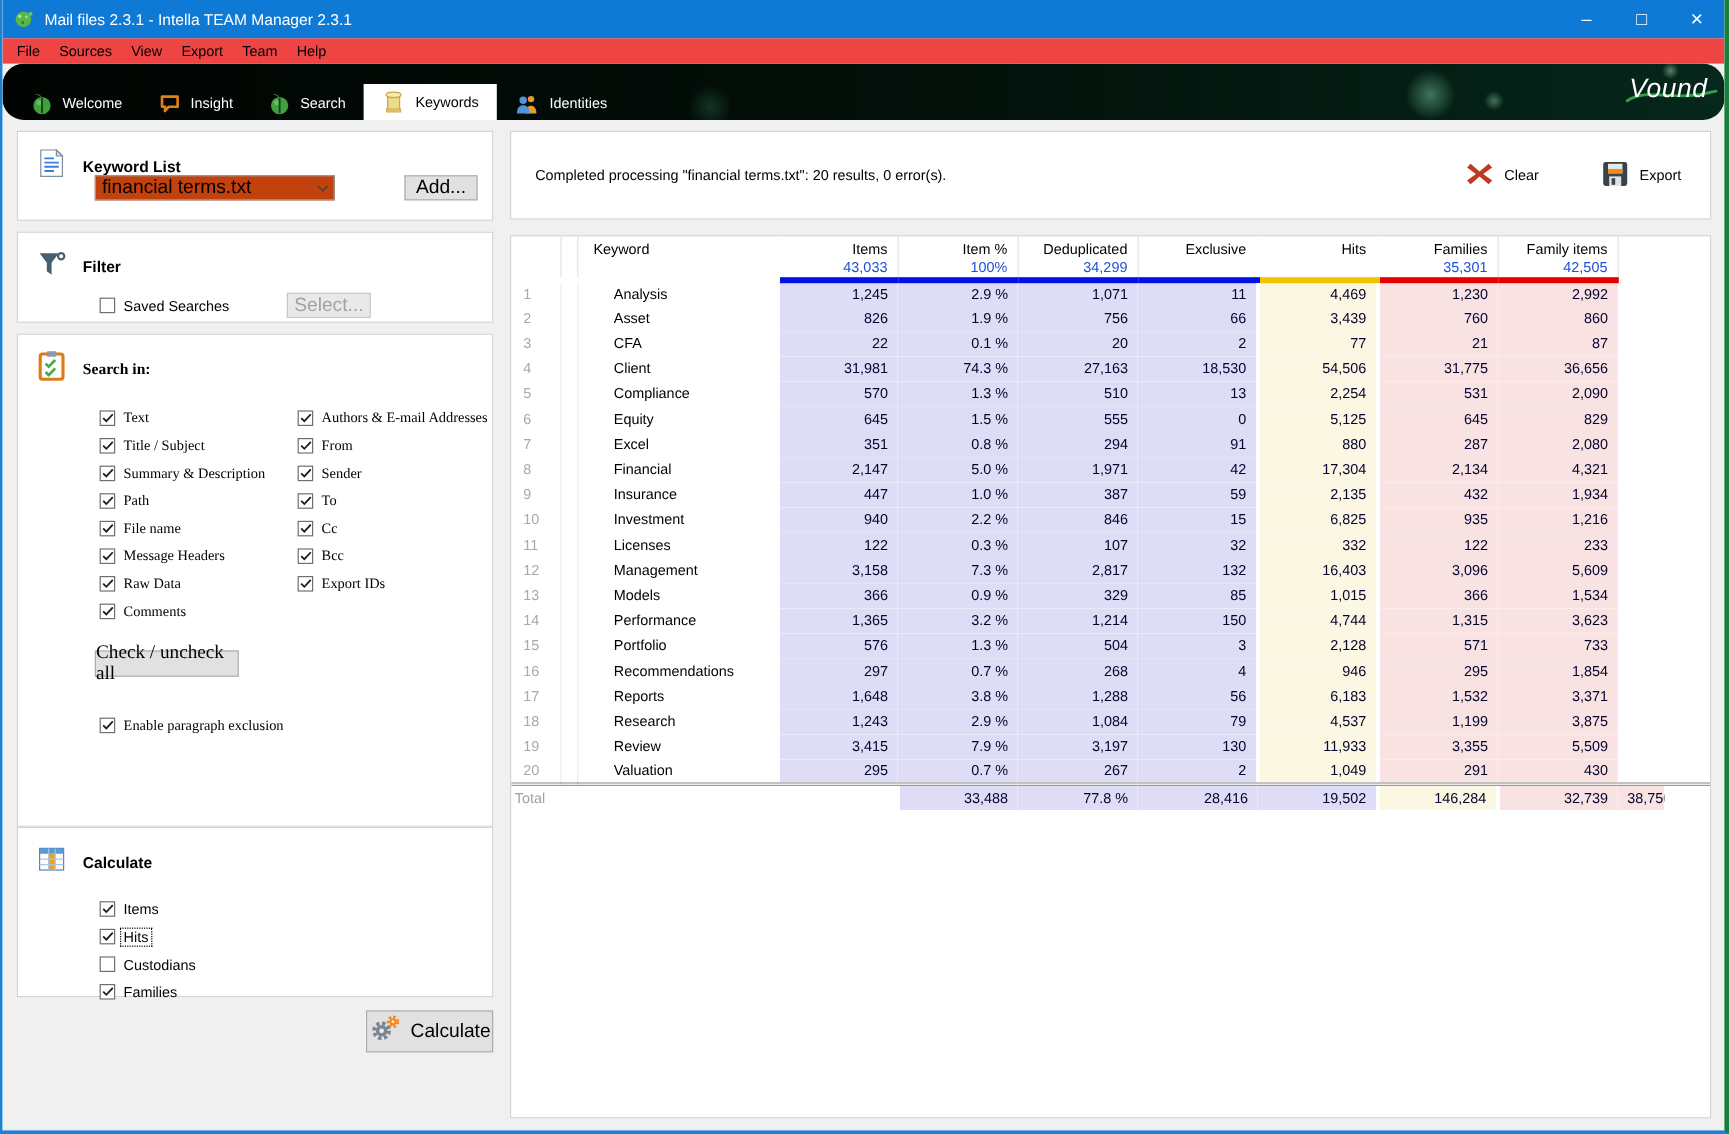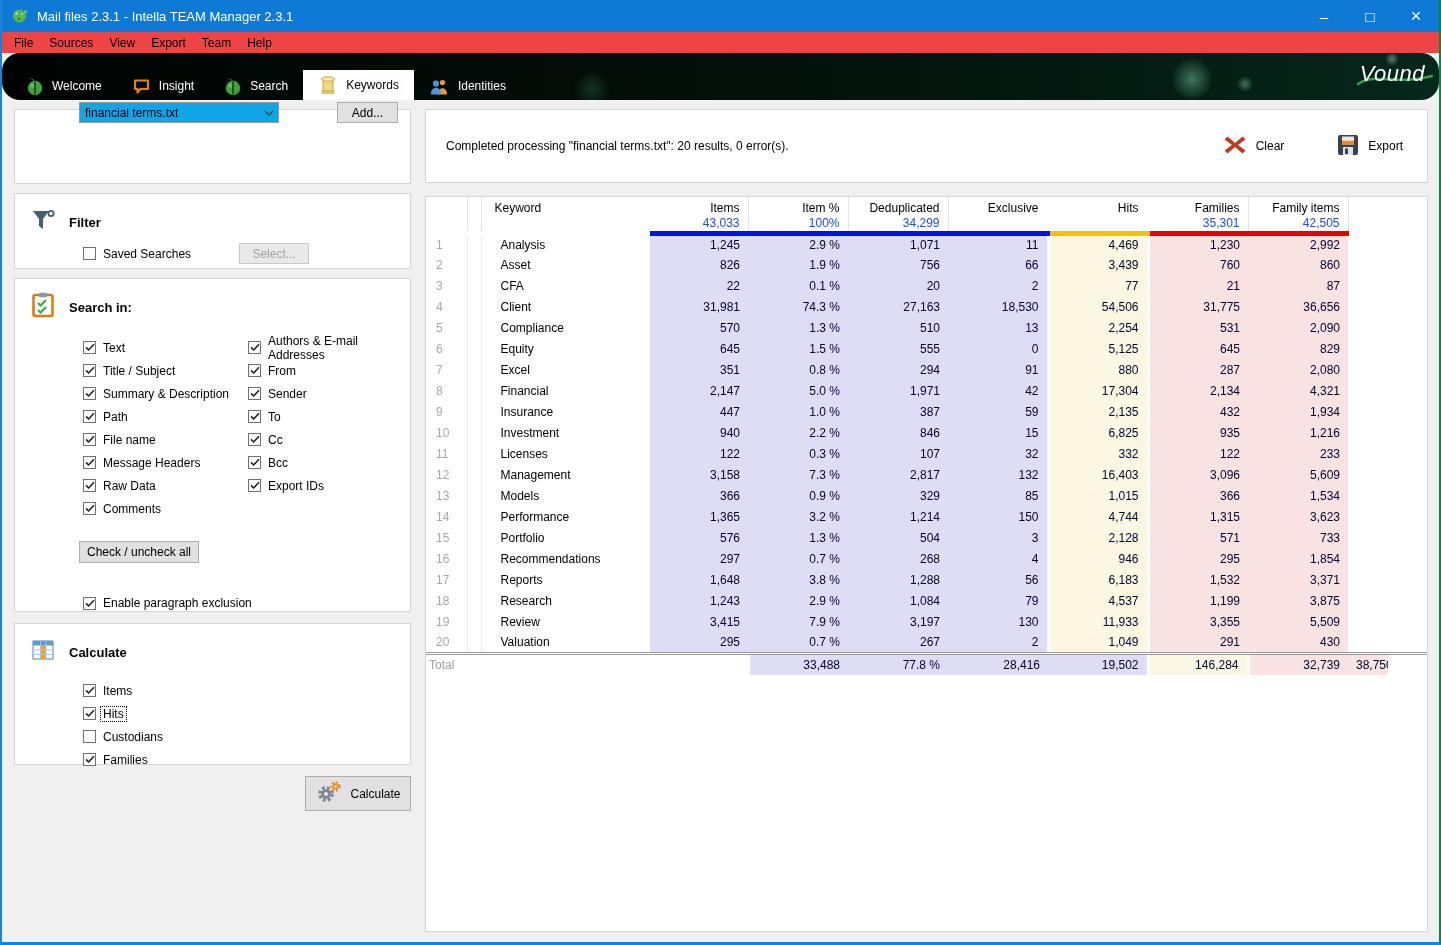--- a/index.html
+++ b/index.html
@@ -1,21 +1,21 @@
 <!DOCTYPE html>
 <html><head>
 <meta charset="utf-8">
 <style>
   html,body{margin:0;padding:0;background:#444;}
   *{box-sizing:border-box;}
   .win{
     width:1441px;height:945px;position:relative;
     font-family:"Liberation Sans","DejaVu Sans",sans-serif;
     background:#f0f0f0;
-    border-left:2px solid #1883d7;border-right:2px solid #15803d;border-bottom:3px solid #1883d7;
+    border-left:2px solid #1883d7;border-right:4px solid #15803d;border-bottom:3px solid #1883d7;
     overflow:hidden;
   }
   
   .titlebar{height:32px;background:#0f7ad5;display:flex;align-items:center;color:#fff;}
   .titlebar .appicon{margin:0 8px 0 9px;display:flex;}
   .titlebar .title{font-size:13px;flex:1;}
   .wbtns{display:flex;height:32px;}
   .wbtn{width:46px;height:32px;display:flex;align-items:center;justify-content:center;font-size:15px;color:#fff;}
   .wbtn.close{font-size:18px;}
   
@@ -41,32 +41,32 @@
   .brand span{position:relative;}
   
   .content{display:flex;padding:9px 11px 13px 12px;gap:14px;height:845px;}
   .leftcol{width:397px;display:flex;flex-direction:column;}
   .panel{background:#fff;border:1px solid #d4d4d4;}
   .sect-head{display:flex;align-items:center;gap:13px;padding:13px 0 0 15px;}
   .sect-title{font-size:13px;font-weight:bold;color:#000;}
   
   .p-keyword{height:75px;margin-bottom:9px;}
   .kw-row{display:flex;align-items:center;margin:-8px 0 0 64px;}
-  .combo{width:200px;height:21px;border:1px solid #999;background:#0ea5e9;display:flex;align-items:center;font-size:12px;}
+  .combo{width:200px;height:21px;border:1px solid #999;background:#c2410c;display:flex;align-items:center;font-size:16px;}
   .combo .val{flex:1;padding-left:5px;}
   .combo .chev{width:18px;display:flex;justify-content:center;align-items:center;}
-  .btn{height:21px;background:#e1e1e1;border:1px solid #adadad;font-size:12px;display:flex;align-items:center;justify-content:center;color:#000;}
+  .btn{height:21px;background:#e1e1e1;border:1px solid #adadad;font-size:16px;display:flex;align-items:center;justify-content:center;color:#000;}
   .btn.disabled{background:#e9e9e9;border-color:#c8c8c8;color:#a2a2a2;}
   .add-btn{width:61px;margin-left:58px;}
   
   .p-filter{height:76px;margin-bottom:9px;}
   .filter-row{display:flex;align-items:center;margin:6px 0 0 68px;}
   .select-btn{width:70px;margin-left:46px;}
   
-  .p-search{height:334px;margin-bottom:11px;}
+  .p-search{height:411px;margin-bottom:0;font-family:Liberation Serif, serif;}
   .cb-grid{display:grid;grid-template-columns:165px 1fr;grid-auto-rows:23px;margin:14px 0 0 68px;grid-auto-flow:column;}
   .cb{display:flex;align-items:center;gap:5px;font-size:12px;color:#000;}
   .cb .box{width:13px;height:13px;border:1px solid #707070;background:#fff;display:flex;align-items:center;justify-content:center;flex:none;}
   .cb .cblabel{padding:0 2px;}
   .cb .cblabel.focus{outline:1px dotted #000;}
   .chk-all-btn{width:120px;height:22px;margin:21px 0 0 64px;}
   .para-row{margin:33px 0 0 68px;text-align:center;}
   
   .p-calc{height:142px;}
   .calc-list{display:grid;grid-auto-rows:23px;margin:12px 0 0 68px;}
@@ -91,21 +91,21 @@
   .kw th.g-blue{border-bottom-color:#0012e6;}
   .kw th.g-yellow{border-bottom-color:#f0c400;}
   .kw th.g-red{border-bottom-color:#e60000;}
   .kw td{height:21px;padding:0 8px;white-space:nowrap;overflow:hidden;text-align:right;color:#03032e;}
   .kw td.g-blue{background:#deddf5;}
   .kw td.g-yellow{background:#fbf7e2;}
   .kw td.g-red{background:#f8e2e2;}
   .kw td.gs, .kw th.gs{border-left:3px solid #fff;}
   .kw td.c-num{color:#a8a8a8;text-align:left;padding-left:10px;border-right:1px solid #ededed;}
   .kw td.c-spacer{border-right:1px solid #ededed;padding:0;}
-  .kw td.c-keyword{text-align:left;color:#000;padding-left:19px;}
+  .kw td.c-keyword{text-align:left;color:#000;padding-left:30px;}
   .kw tr.total td{border-top:3px double #9a9a9a;text-align:right;}
   .kw tr.total td.t-label{color:#a0a0a0;text-align:left;padding-left:3px;}
 </style>
 </head>
 <body>
 
 <div class="win">
 
   <div class="titlebar">
     <span class="appicon">
@@ -193,20 +193,35 @@
           <path d="M2 14 C20 2 40 16 76 6" stroke="#2fa14c" stroke-width="2.4" fill="none" stroke-linecap="round"></path>
         </svg>
       <span>Vound</span>
     </div>
   </div>
 
   <div class="content">
     <div class="leftcol">
 
       <div class="panel p-keyword">
+        <div class="sect-head">
+          <span>
+            <svg width="26" height="26" viewBox="0 0 26 26">
+                <path d="M4 2 h13 l5 5 v17 H4 z" fill="#fff" stroke="#7d8ea0"></path>
+                <path d="M17 2 l5 5 h-5 z" fill="#cfe0f2" stroke="#7d8ea0"></path>
+                <g stroke="#3d7edb" stroke-width="1.6">
+                  <line x1="7" y1="9" x2="15" y2="9"></line>
+                  <line x1="7" y1="12.5" x2="19" y2="12.5"></line>
+                  <line x1="7" y1="16" x2="19" y2="16"></line>
+                  <line x1="7" y1="19.5" x2="15" y2="19.5"></line>
+                </g>
+              </svg>
+          </span>
+          <span class="sect-title">Keyword List</span>
+        </div>
         <div class="kw-row">
           <div class="combo">
             <span class="val">financial terms.txt</span>
             <span class="chev">
                 <svg width="10" height="6" viewBox="0 0 10 6">
                   <path d="M1 1 L5 5 L9 1" stroke="#444" stroke-width="1.4" fill="none"></path>
                 </svg>
               </span>
           </div>
           <div class="btn add-btn">Add...</div>

